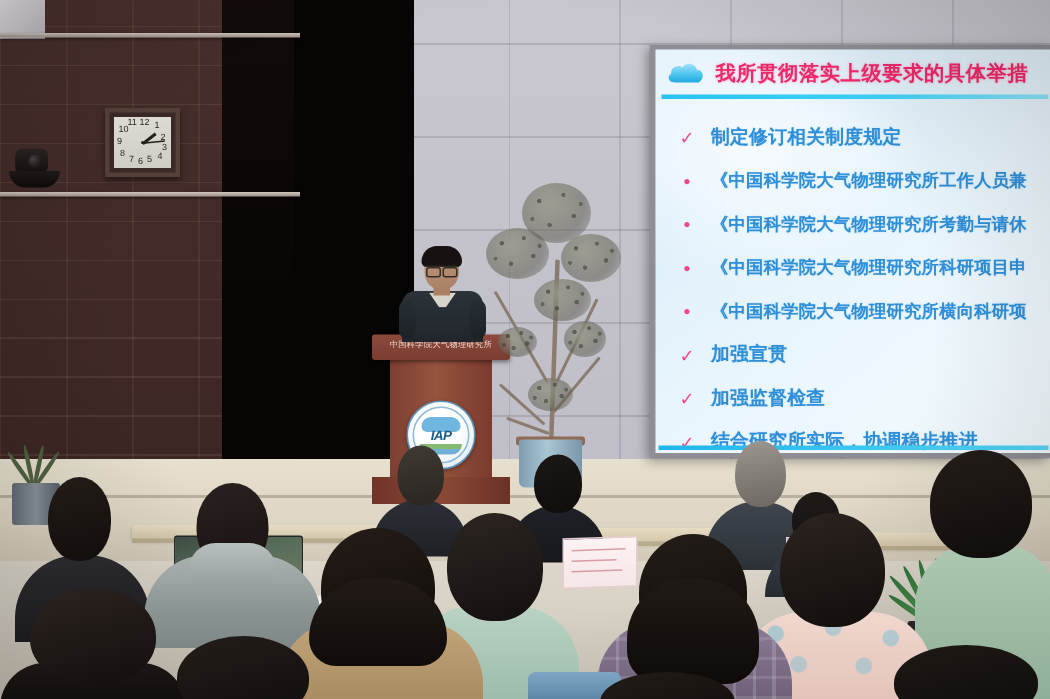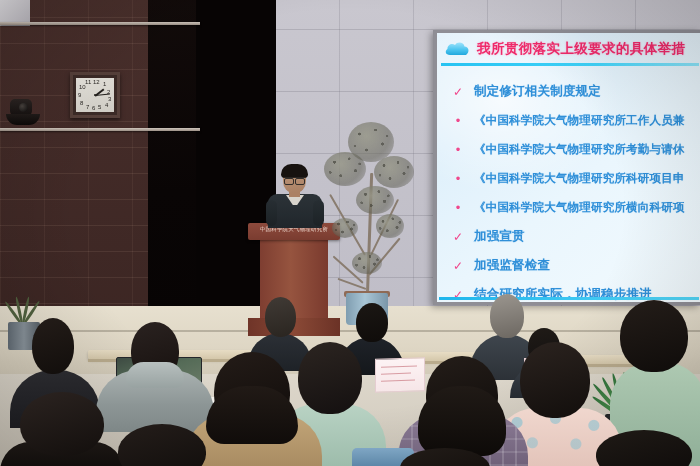--- a/index.html
+++ b/index.html
@@ -468,20 +468,26 @@
     <div class="sp-head"></div>
     <div class="sp-hair"></div>
     <div class="sp-glasses"></div>
   </div>
 
   <div class="podium">
     <div class="podium-body"></div>
     <div class="podium-top">
       <div class="podium-label">中国科学院大气物理研究所</div>
     </div>
+    <div class="iap-logo">
+      <div class="iap-ring"></div>
+      <div class="iap-cloud"></div>
+      <div class="iap-text">IAP</div>
+      <div class="iap-wave"></div>
+    </div>
   </div>
 
   <div class="plant-right">
     <div class="leaf" style="transform:rotate(-42deg);"></div>
     <div class="leaf" style="transform:rotate(-28deg);"></div>
     <div class="leaf" style="transform:rotate(-14deg);"></div>
     <div class="leaf" style="transform:rotate(0deg);"></div>
     <div class="leaf" style="transform:rotate(14deg);"></div>
     <div class="leaf" style="transform:rotate(28deg);"></div>
     <div class="leaf" style="transform:rotate(42deg);"></div>

